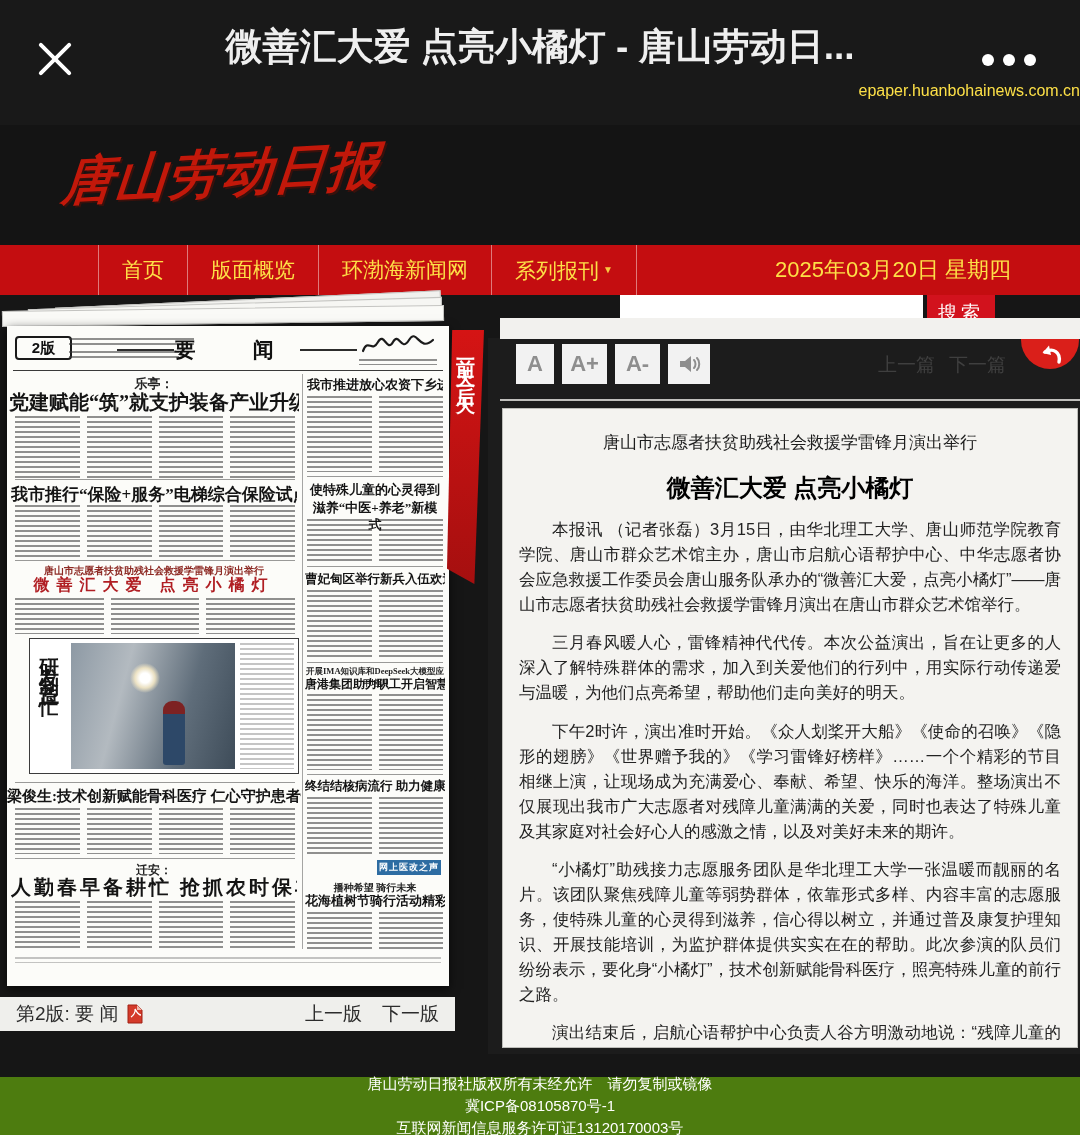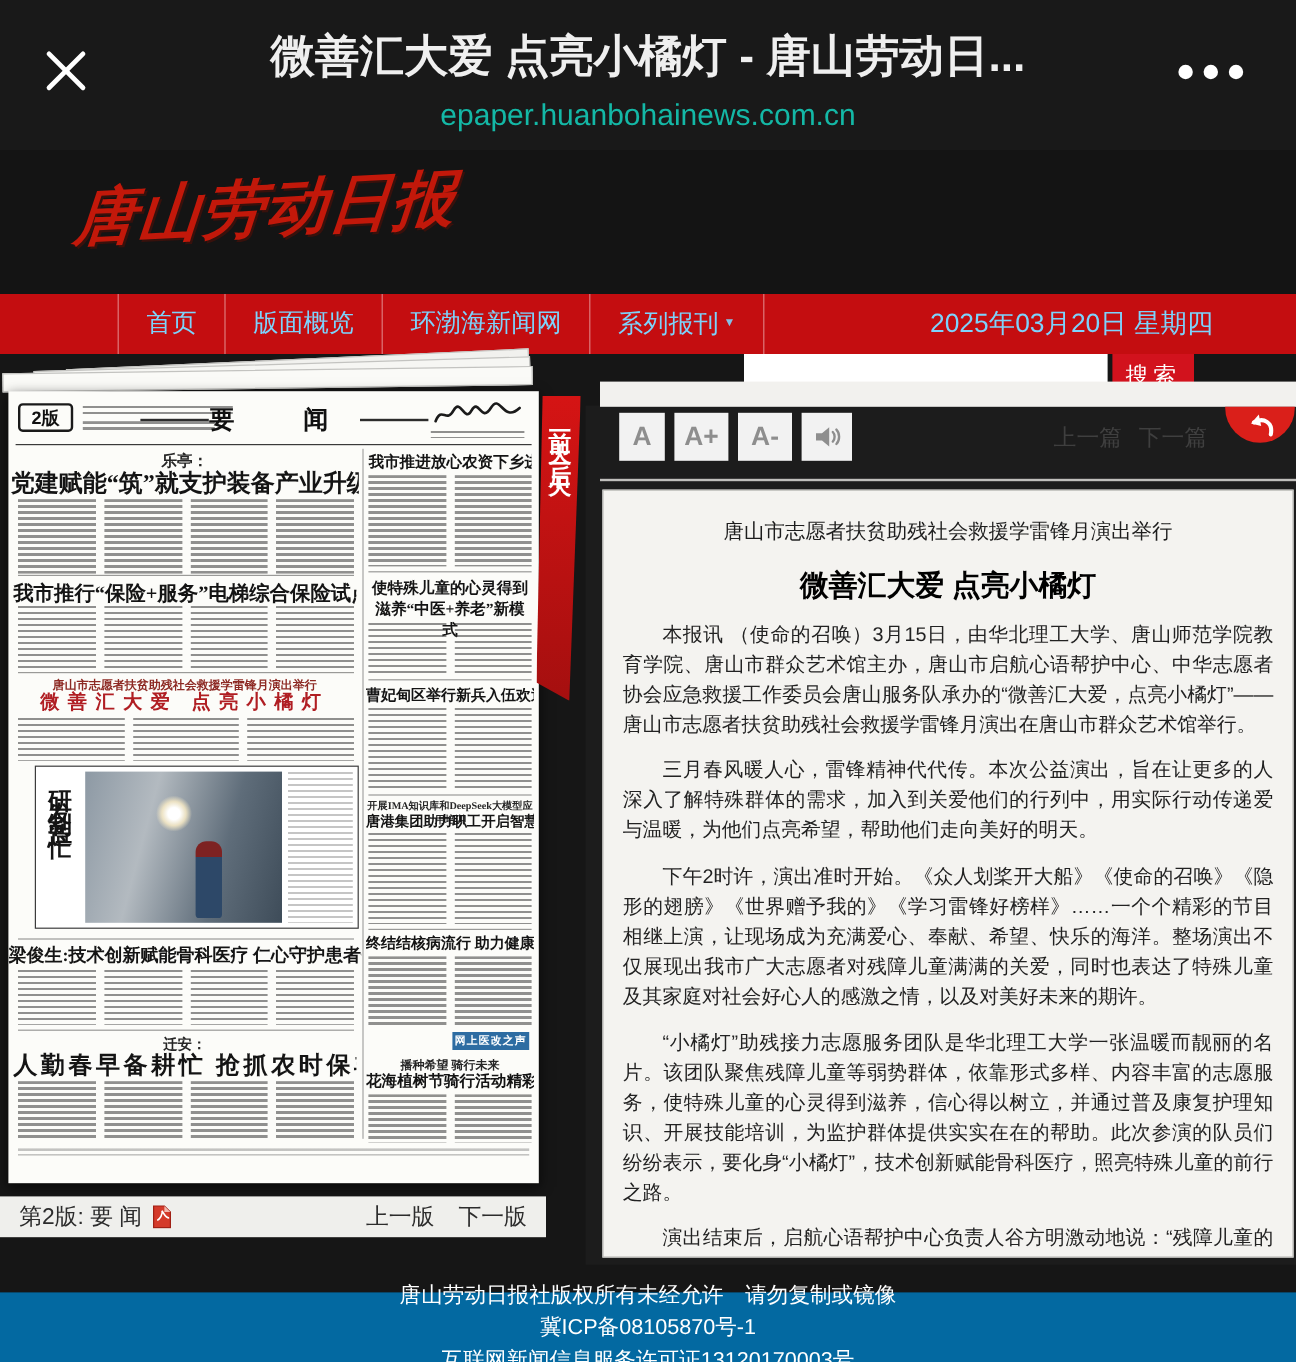--- a/index.html
+++ b/index.html
@@ -7,32 +7,32 @@
   body { font-family:"Liberation Sans","DejaVu Sans",sans-serif; }
   #stage { position:relative; width:1080px; height:1135px; background:#161616; overflow:hidden; margin:0 auto; }
 
   
   #topbar { position:absolute; left:0; top:0; width:1080px; height:125px; background:#191919; }
   .close-btn { position:absolute; left:32px; top:36px; width:46px; height:46px; cursor:pointer; }
   .close-btn i { position:absolute; left:50%; top:50%; width:44px; height:4px; background:#fff; border-radius:2px; }
   .close-btn i.x1 { transform:translate(-50%,-50%) rotate(45deg); }
   .close-btn i.x2 { transform:translate(-50%,-50%) rotate(-45deg); }
   .browser-title { position:absolute; left:100px; right:100px; top:22px; text-align:center; font-size:37px; font-weight:bold; color:#efefef; white-space:nowrap; overflow:hidden; }
-  .browser-url { position:absolute; left:0; right:0; top:82px; text-align:center; font-size:25px; color:#14b8a6; }
+  .browser-url { position:absolute; left:0; right:0; top:82px; text-align:right; font-size:16px; color:#fde047; }
   .menu-dots { position:absolute; right:44px; top:54px; display:flex; gap:9px; }
   .menu-dots i { width:12px; height:12px; border-radius:50%; background:#fff; }
 
   
   #header { position:absolute; left:0; top:125px; width:1080px; height:120px; background:#141414; }
   .logo { position:absolute; left:62px; top:14px; font-family:"DejaVu Serif","Liberation Serif",serif; font-size:52px; font-weight:bold; font-style:italic; color:#c2180a; transform:rotate(-3deg) skewX(-8deg); text-shadow:2px 2px 0 rgba(110,12,0,.4); letter-spacing:1px; }
   .search-input { position:absolute; left:620px; top:166px; width:303px; height:43px; background:#fff; border:none; font-size:18px; padding:0 10px; }
   .search-btn { position:absolute; left:927px; top:166px; width:68px; height:43px; background:#d2121d; color:#fff; border:none; font-size:19px; letter-spacing:4px; cursor:pointer; }
 
   
-  #nav { position:absolute; left:0; top:245px; width:1080px; height:50px; background:#c40d10; color:#7dd3fc; }
+  #nav { position:absolute; left:0; top:245px; width:1080px; height:50px; background:#c40d10; color:#fde047; }
   .nav-row { position:absolute; left:98px; top:0; height:50px; display:flex; }
   .nav-item { padding:0 23px; font-size:21px; line-height:50px; border-left:1px solid rgba(255,255,255,.45); cursor:pointer; white-space:nowrap; }
   .nav-item:last-child { border-right:1px solid rgba(255,255,255,.45); }
   .caret { font-style:normal; font-size:10px; vertical-align:5px; margin-left:4px; opacity:.9; }
   .cal-icon { position:absolute; left:704px; top:257px; }
   .nav-date { position:absolute; left:775px; top:0; font-size:22px; line-height:50px; }
 
   
   .sheet { position:absolute; background:#f1f1ee; border:1px solid #c3c3c0; }
   #paper { position:absolute; left:7px; top:326px; width:442px; height:660px; background:#fcfcf9; box-shadow:0 3px 10px rgba(0,0,0,.65); }
@@ -72,21 +72,21 @@
   #article-box { position:absolute; left:502px; top:408px; width:576px; height:640px; background:#f4f3f0; border:1px solid #bdbdb9; padding:14px 16px 10px; overflow:hidden; }
   .art-eyebrow { text-align:center; font-size:17px; color:#1d1d1d; margin-top:8px; }
   .art-title { text-align:center; font-size:24px; font-weight:bold; color:#000; margin:18px 0 8px; }
   .art-p { font-size:16.5px; line-height:1.52; color:#222; text-indent:2em; margin-top:13px; text-align:justify; }
 
   
   #page-bar { position:absolute; left:0; top:997px; width:455px; height:34px; background:#efefec; display:flex; align-items:center; font-size:19px; color:#2c2c2c; padding:0 16px; }
   #page-bar .spacer { flex:1; }
   #page-bar .pg { cursor:pointer; margin-left:20px; }
   #page-bar .pdf { margin-left:8px; display:flex; align-items:center; cursor:pointer; }
-  #footer { position:absolute; left:0; top:1077px; width:1080px; height:58px; background:#0369a1; color:#fff; display:flex; flex-direction:column; align-items:center; justify-content:center; gap:3px; font-size:18px; }
+  #footer { position:absolute; left:0; top:1077px; width:1080px; height:58px; background:#4d7c0f; color:#fff; display:flex; flex-direction:column; align-items:center; justify-content:center; gap:3px; font-size:15px; }
 </style>
 </head>
 <body>
 
 <div id="stage">
 
   <div id="topbar">
     <div class="close-btn">
         <i class="x1"></i>
         <i class="x2"></i>
@@ -130,21 +130,21 @@
     </span>
     <div class="nav-date">2025年03月20日 星期四</div>
   </div>
 
   <div class="sheet" style="left:55px;top:299px;width:386px;height:13px;transform:rotate(-2.6deg);"></div>
   <div class="sheet" style="left:28px;top:303px;width:414px;height:14px;transform:rotate(-1.7deg);background:#f6f6f3;"></div>
   <div class="sheet" style="left:2px;top:308px;width:442px;height:16px;transform:rotate(-0.8deg);background:#fafaf7;"></div>
 
   <div id="paper">
 
-    <div class="pp badge-2ban" style="left:8px;top:10px;width:46px;height:24px;">2版</div>
+    <div class="pp badge-2ban" style="left:8px;top:10px;width:57px;height:24px;">2版</div>
     <div class="pp sim" style="left:62px;top:12px;width:125px;height:9px;"></div>
     <div class="pp sim" style="left:62px;top:25px;width:110px;height:8px;"></div>
     <div class="pp yaowen" style="left:110px;top:10px;width:240px;">
       <span class="ln"></span>
         <span class="tt">要 闻</span>
         <span class="ln"></span>
     </div>
     <div class="pp" style="left:352px;top:8px;">
       <svg width="78" height="24" viewBox="0 0 78 24">
           <path d="M4 17 C9 4 13 19 19 8 S28 19 34 8 42 19 50 6 60 19 74 6" fill="none" stroke="#1b1b1b" stroke-width="2.2" stroke-linecap="round"></path>
@@ -267,21 +267,21 @@
   </button>
   <div class="pager-links">
     <span>上一篇</span>
     <span>下一篇</span>
   </div>
   <div id="panel-divider"></div>
 
   <div id="article-box">
     <div class="art-eyebrow">唐山市志愿者扶贫助残社会救援学雷锋月演出举行</div>
     <div class="art-title">微善汇大爱 点亮小橘灯</div>
-    <p class="art-p">本报讯 （使命的召唤）3月15日，由华北理工大学、唐山师范学院教育学院、唐山市群众艺术馆主办，唐山市启航心语帮护中心、中华志愿者协会应急救援工作委员会唐山服务队承办的“微善汇大爱，点亮小橘灯”——唐山市志愿者扶贫助残社会救援学雷锋月演出在唐山市群众艺术馆举行。</p>
+    <p class="art-p">本报讯 （记者张磊）3月15日，由华北理工大学、唐山师范学院教育学院、唐山市群众艺术馆主办，唐山市启航心语帮护中心、中华志愿者协会应急救援工作委员会唐山服务队承办的“微善汇大爱，点亮小橘灯”——唐山市志愿者扶贫助残社会救援学雷锋月演出在唐山市群众艺术馆举行。</p>
     <p class="art-p">三月春风暖人心，雷锋精神代代传。本次公益演出，旨在让更多的人深入了解特殊群体的需求，加入到关爱他们的行列中，用实际行动传递爱与温暖，为他们点亮希望，帮助他们走向美好的明天。</p>
     <p class="art-p">下午2时许，演出准时开始。《众人划桨开大船》《使命的召唤》《隐形的翅膀》《世界赠予我的》《学习雷锋好榜样》……一个个精彩的节目相继上演，让现场成为充满爱心、奉献、希望、快乐的海洋。整场演出不仅展现出我市广大志愿者对残障儿童满满的关爱，同时也表达了特殊儿童及其家庭对社会好心人的感激之情，以及对美好未来的期许。</p>
     <p class="art-p">“小橘灯”助残接力志愿服务团队是华北理工大学一张温暖而靓丽的名片。该团队聚焦残障儿童等弱势群体，依靠形式多样、内容丰富的志愿服务，使特殊儿童的心灵得到滋养，信心得以树立，并通过普及康复护理知识、开展技能培训，为监护群体提供实实在在的帮助。此次参演的队员们纷纷表示，要化身“小橘灯”，技术创新赋能骨科医疗，照亮特殊儿童的前行之路。</p>
     <p class="art-p">演出结束后，启航心语帮护中心负责人谷方明激动地说：“残障儿童的世界或许有缺憾，但他们渴望被看见、被尊重、被点亮。今天舞台上的孩子们用行动告诉大家，我们虽然不完美，但勇于绽放！”</p>
   </div>
 
   <div id="page-bar">
     <span>第2版: 要 闻</span>
     <span class="pdf">
       <svg width="18" height="20" viewBox="0 0 18 20">

